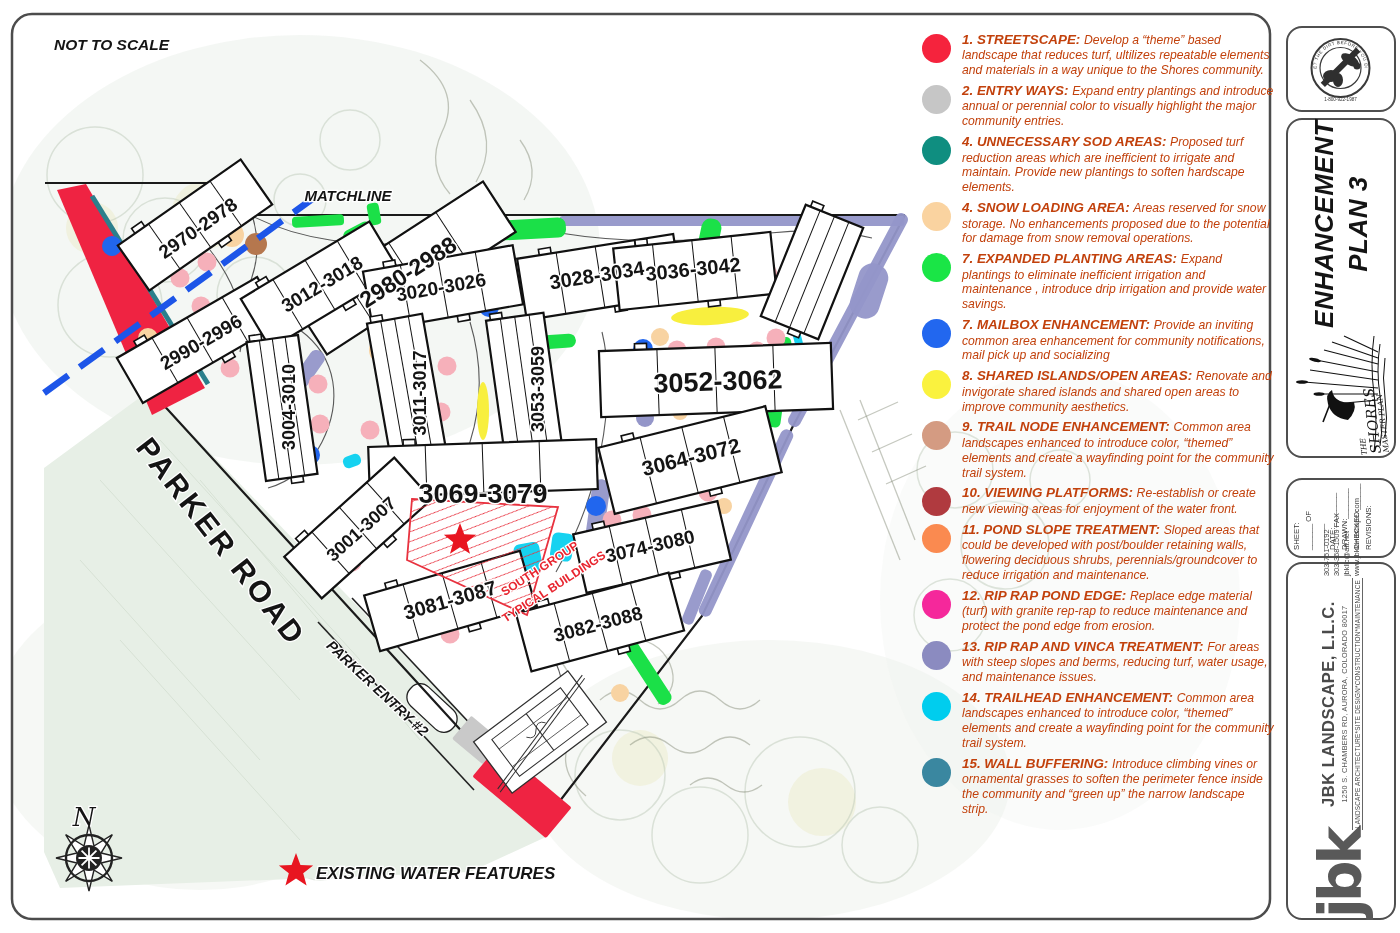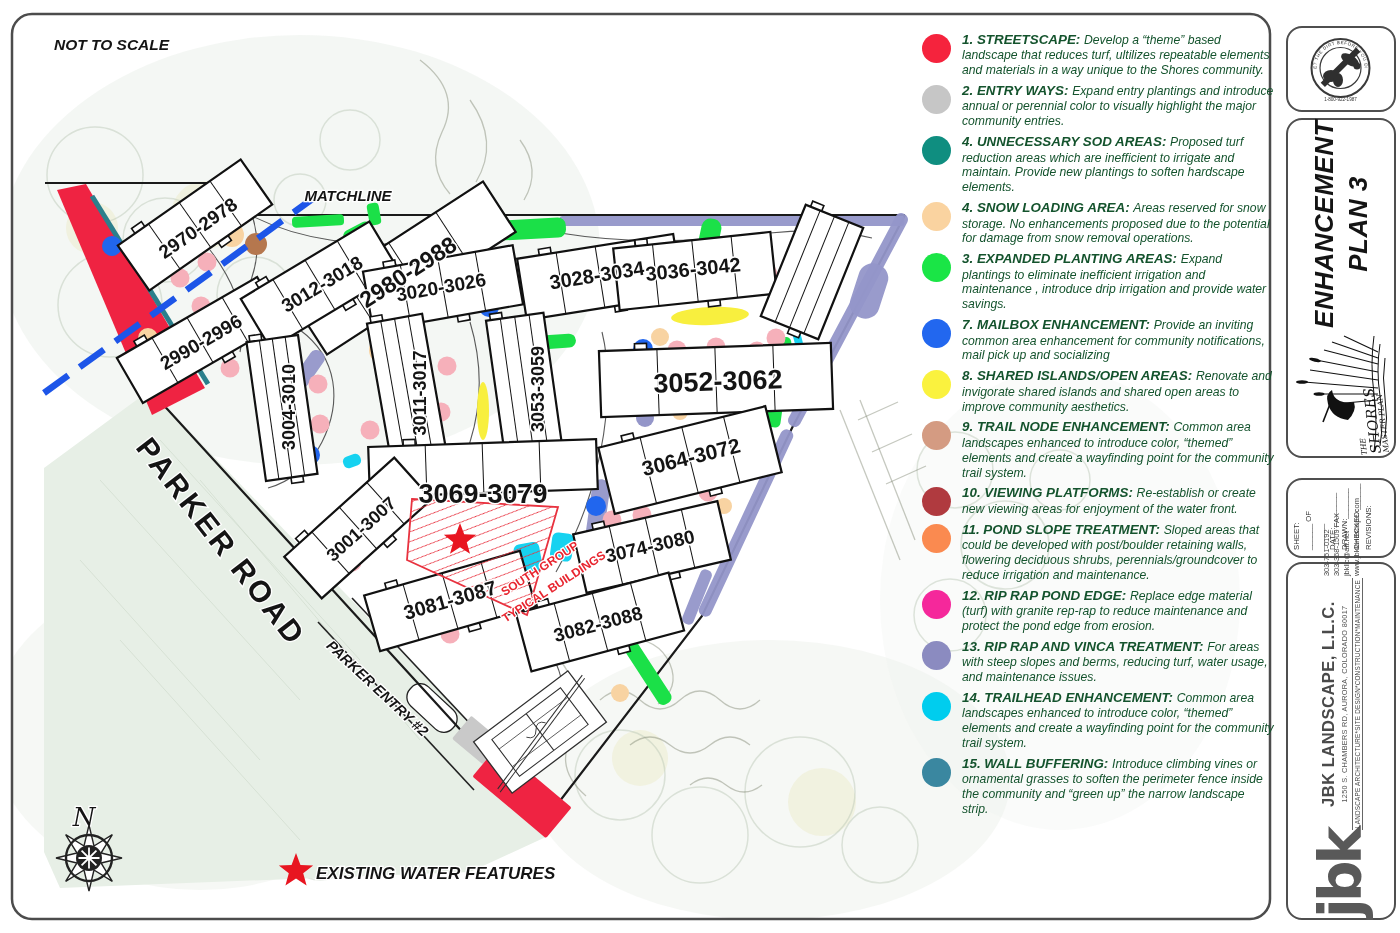--- a/index.html
+++ b/index.html
@@ -2,21 +2,21 @@
 <html><head>
 <meta charset="utf-8">
 <style>
   html,body{margin:0;padding:0;background:#fff;}
   .sheet{position:relative;width:1400px;height:933px;background:#fff;overflow:hidden;
          font-family:"Liberation Sans",sans-serif;}
   #site-svg{position:absolute;left:0;top:0;}
   
   .legend{position:absolute;left:922px;top:32px;width:352px;}
   .leg-item{position:relative;padding-left:40px;margin-bottom:5px;
-            font:italic 12.2px/1.22 "Liberation Sans",sans-serif;color:#14532d;}
+            font:italic 12.2px/1.22 "Liberation Sans",sans-serif;color:#c2410c;}
   .leg-dot{position:absolute;left:0;top:2px;width:29px;height:29px;border-radius:50%;}
   .leg-title{font-weight:bold;font-size:13.4px;}
   
   .panel{position:absolute;border:2.5px solid #4f4f4f;border-radius:16px;background:#fff;box-sizing:border-box;}
   .rcard{position:absolute;transform-origin:0 0;}
   .p2card{display:flex;flex-direction:row;align-items:stretch;}
   .shores{width:128px;position:relative;}
   .shores-text{position:absolute;left:4px;bottom:10px;transform:rotate(-7deg);
                font-family:"DejaVu Serif",serif;font-style:italic;color:#111;line-height:1;}
   .sh1{font-size:7.5px;}
@@ -442,21 +442,21 @@
       </g>
       <rect x="12" y="14" width="1258" height="905" rx="20" fill="none" stroke="#4c4c4c" stroke-width="2.5"></rect>
     </svg>
 
   <div class="legend">
     <div id="legend-list">
         <div class="leg-item"><span class="leg-dot" style="background: rgb(245, 35, 61);"></span><span><span class="leg-title">1. STREETSCAPE: </span><span>Develop a “theme” based landscape that reduces turf, ultilizes repeatable elements and materials in a way unique to the Shores community.</span></span></div>
         <div class="leg-item"><span class="leg-dot" style="background: rgb(198, 198, 198);"></span><span><span class="leg-title">2. ENTRY WAYS: </span><span>Expand entry plantings and introduce annual or perennial color to visually highlight the major community entries.</span></span></div>
         <div class="leg-item"><span class="leg-dot" style="background: rgb(15, 142, 128);"></span><span><span class="leg-title">4. UNNECESSARY SOD AREAS: </span><span>Proposed turf reduction areas which are inefficient to irrigate and maintain.  Provide new plantings to soften hardscape elements.</span></span></div>
         <div class="leg-item"><span class="leg-dot" style="background: rgb(250, 211, 160);"></span><span><span class="leg-title">4. SNOW LOADING AREA: </span><span>Areas reserved for snow storage.  No enhancements proposed due to the potential for damage from snow removal operations.</span></span></div>
-        <div class="leg-item"><span class="leg-dot" style="background: rgb(26, 229, 70);"></span><span><span class="leg-title">3. EXPANDED PLANTING AREAS: </span><span>Expand plantings to eliminate inefficient irrigation and maintenance , introduce drip irrigation and provide water savings.</span></span></div>
+        <div class="leg-item"><span class="leg-dot" style="background: rgb(26, 229, 70);"></span><span><span class="leg-title">7. EXPANDED PLANTING AREAS: </span><span>Expand plantings to eliminate inefficient irrigation and maintenance , introduce drip irrigation and provide water savings.</span></span></div>
         <div class="leg-item"><span class="leg-dot" style="background: rgb(34, 103, 239);"></span><span><span class="leg-title">7. MAILBOX ENHANCEMENT: </span><span>Provide an inviting common area enhancement for community notifications, mail pick up and socializing</span></span></div>
         <div class="leg-item"><span class="leg-dot" style="background: rgb(250, 242, 62);"></span><span><span class="leg-title">8. SHARED ISLANDS/OPEN AREAS: </span><span>Renovate and invigorate shared islands and shared open areas to improve community aesthetics.</span></span></div>
         <div class="leg-item"><span class="leg-dot" style="background: rgb(212, 155, 130);"></span><span><span class="leg-title">9. TRAIL NODE ENHANCEMENT: </span><span>Common area landscapes enhanced to introduce color, “themed” elements and create a wayfinding point for the community trail system.</span></span></div>
         <div class="leg-item"><span class="leg-dot" style="background: rgb(176, 58, 63);"></span><span><span class="leg-title">10. VIEWING PLATFORMS: </span><span>Re-establish or create new viewing areas for enjoyment of the water front.</span></span></div>
         <div class="leg-item"><span class="leg-dot" style="background: rgb(250, 138, 80);"></span><span><span class="leg-title">11. POND SLOPE TREATMENT: </span><span>Sloped areas that could be developed with post/boulder retaining walls,  flowering deciduous shrubs, perennials/groundcover to reduce irrigation and maintenance.</span></span></div>
         <div class="leg-item"><span class="leg-dot" style="background: rgb(245, 40, 155);"></span><span><span class="leg-title">12. RIP RAP POND EDGE: </span><span>Replace edge material (turf) with granite rep-rap to reduce maintenance and protect the pond edge from erosion.</span></span></div>
         <div class="leg-item"><span class="leg-dot" style="background: rgb(139, 139, 192);"></span><span><span class="leg-title">13. RIP RAP AND VINCA TREATMENT: </span><span>For areas with steep slopes and berms, reducing turf, water usage, and maintenance issues.</span></span></div>
         <div class="leg-item"><span class="leg-dot" style="background: rgb(0, 205, 238);"></span><span><span class="leg-title">14. TRAILHEAD ENHANCEMENT: </span><span>Common area landscapes enhanced to introduce color, “themed” elements and create a wayfinding point for the community trail system.</span></span></div>
         <div class="leg-item"><span class="leg-dot" style="background: rgb(58, 135, 160);"></span><span><span class="leg-title">15. WALL BUFFERING: </span><span>Introduce climbing vines or ornamental grasses to soften the perimeter fence inside the community and “green up” the narrow landscape strip.</span></span></div>
       </div>

